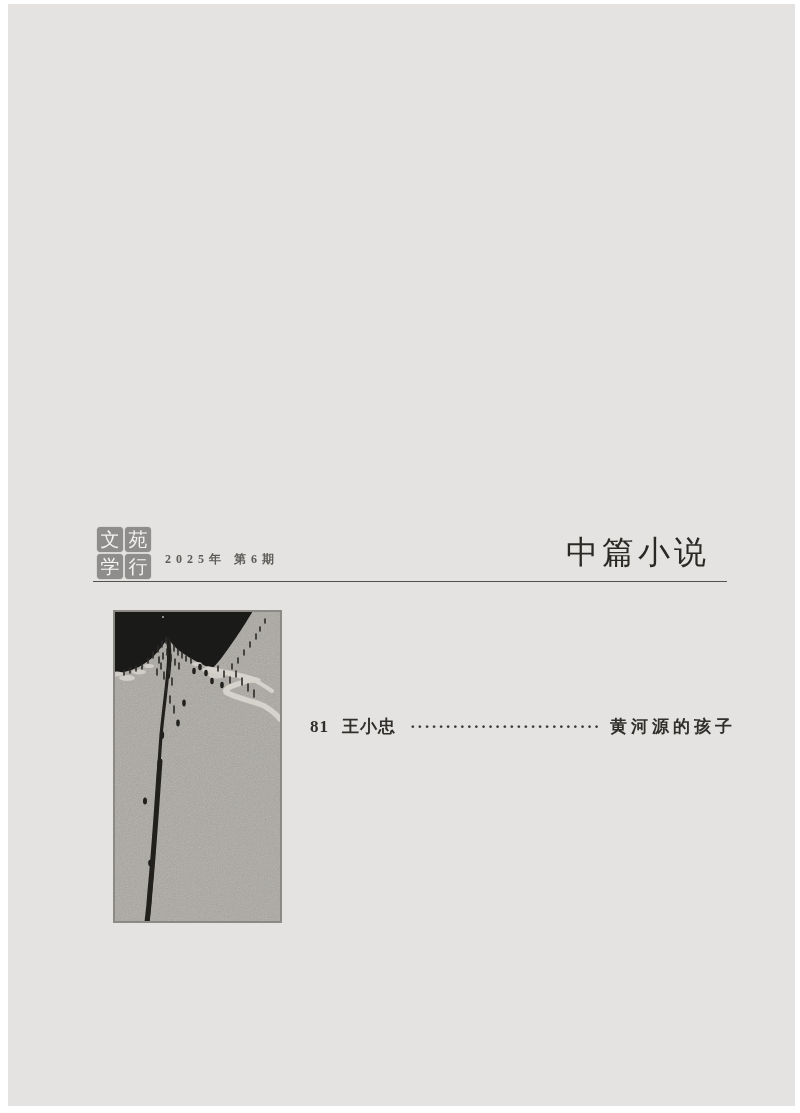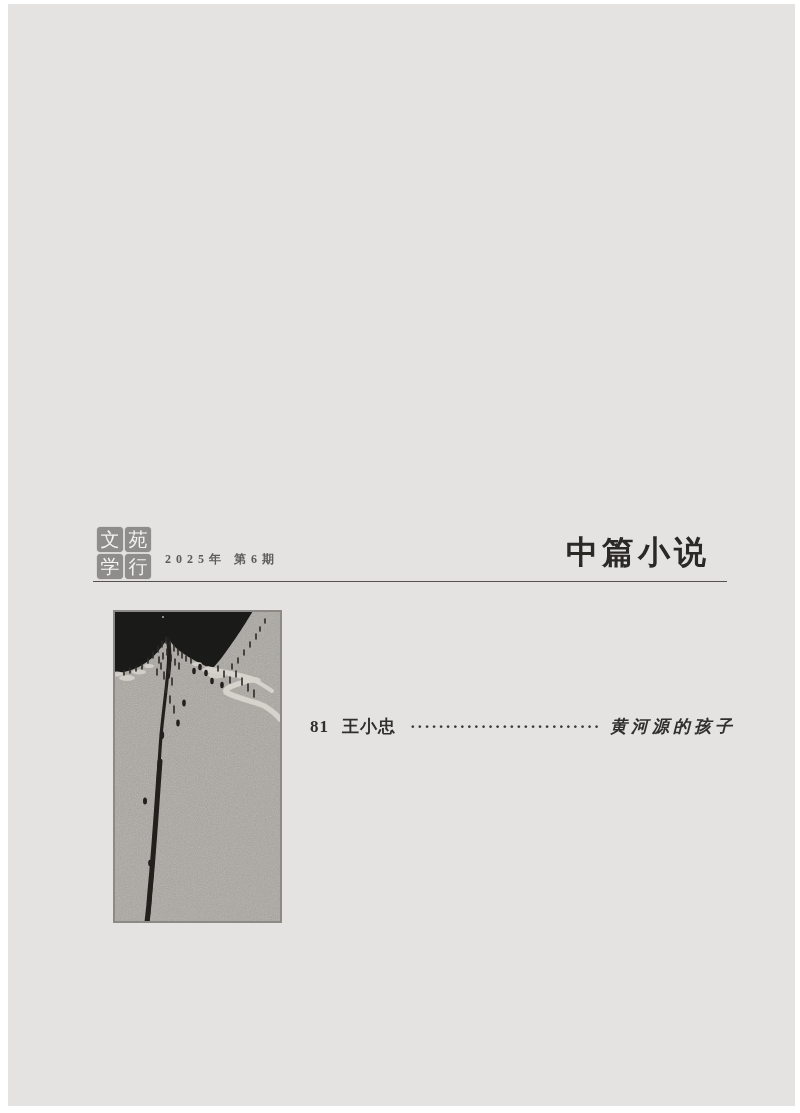--- a/index.html
+++ b/index.html
@@ -33,21 +33,21 @@
   }
   .issue-label {
     position: absolute; left: 157px; top: 547px;
     font-size: 12px; font-weight: bold;
     letter-spacing: 5px;
     color: #5d5b57;
     white-space: nowrap;
   }
   .section-title {
     position: absolute; right: 85px; top: 527px;
-    font-size: 32px; font-weight: bold;
+    font-size: 32px; font-weight: normal;
     letter-spacing: 4px;
     color: #2b2926;
     white-space: nowrap;
   }
   .header-rule {
     position: absolute; left: 85px; top: 577px;
     width: 634px; height: 1.4px;
     background: #55524e;
   }
   
@@ -69,21 +69,21 @@
   .toc-entry {
     position: absolute; left: 302px; top: 711px;
     display: flex; align-items: baseline;
     font-size: 17px; font-weight: bold;
     color: #312f2c;
     white-space: nowrap;
   }
   .toc-page   { margin-right: 13px; letter-spacing: 1px; }
   .toc-author { margin-right: 14px; letter-spacing: 1px; }
   .toc-leader { margin-right: 9px; letter-spacing: 1.4px; font-weight: bold; color: #3a3835; }
-  .toc-title  { letter-spacing: 4px; font-style: italic; }
+  .toc-title  { letter-spacing: 4px; }
 </style>
 </head>
 <body>
 
 <div class="page">
 
   <div class="seal">
     <div class="seal-tile">文</div>
     <div class="seal-tile">苑</div>
     <div class="seal-tile">学</div>

